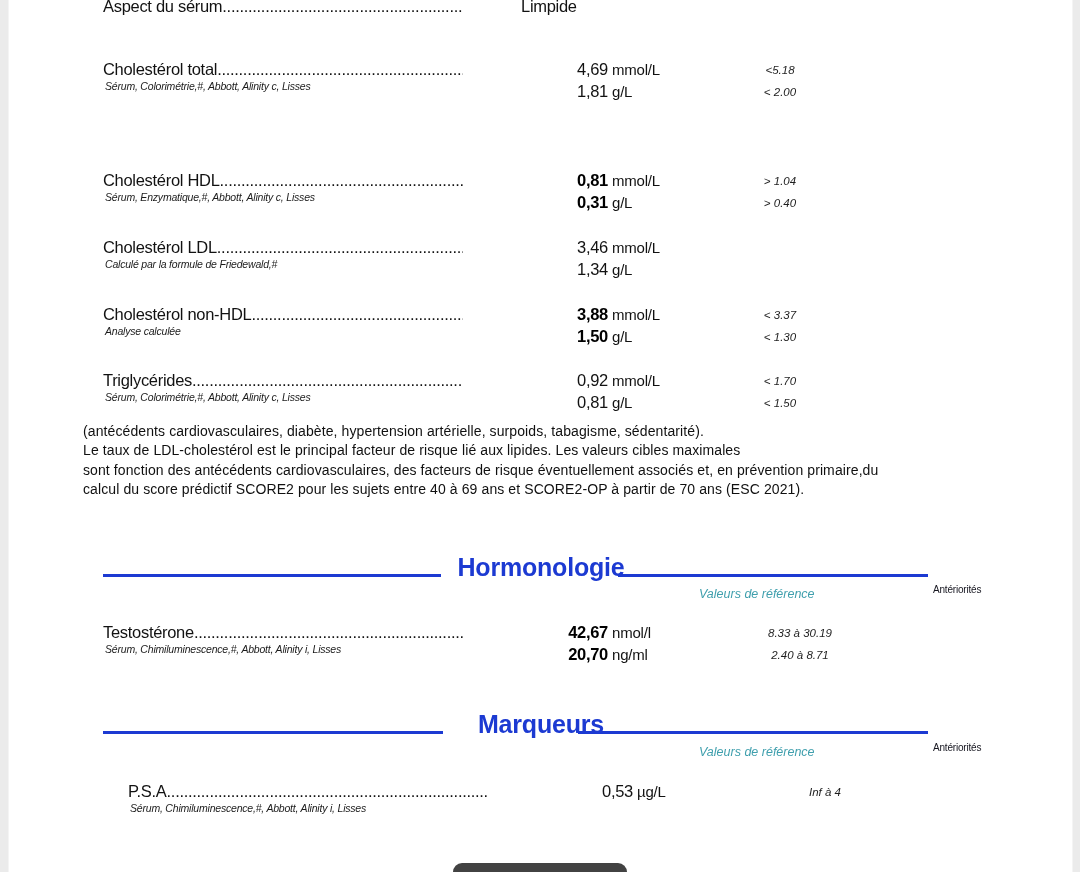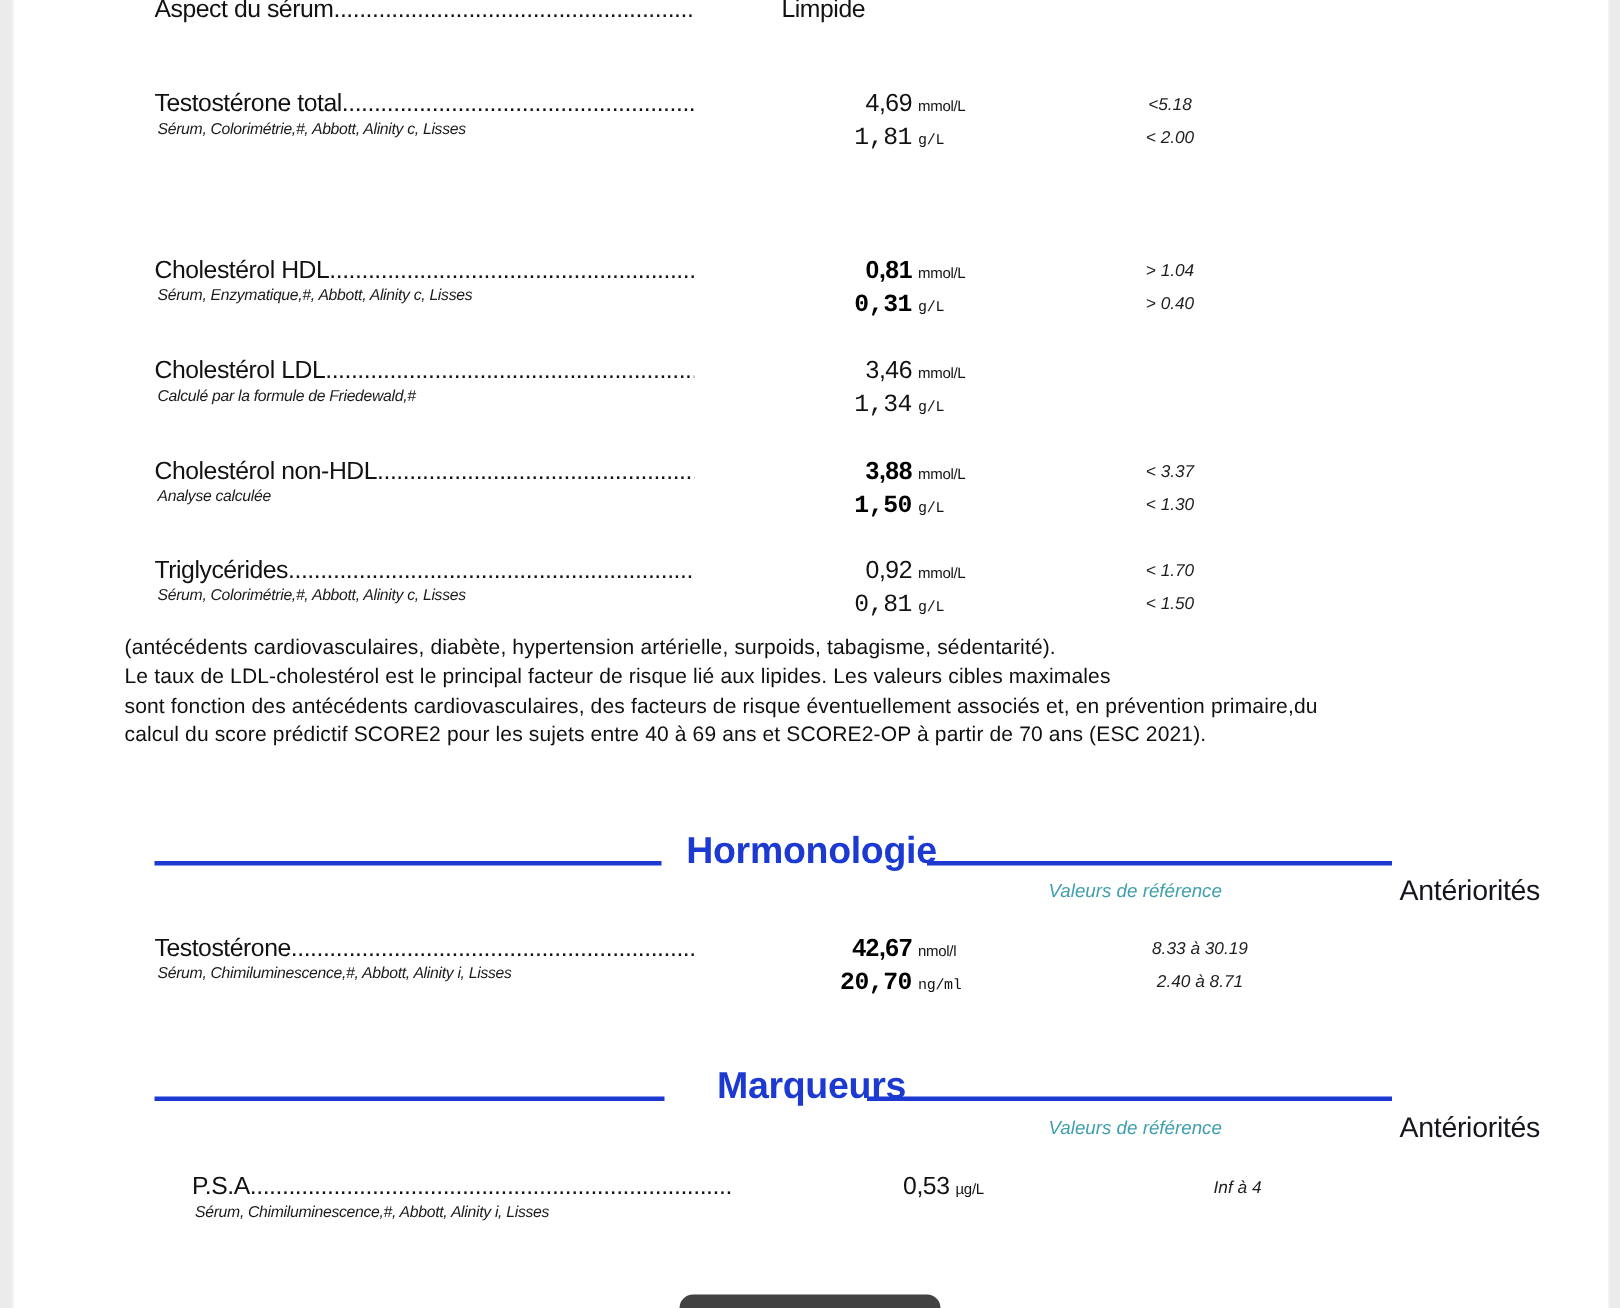--- a/index.html
+++ b/index.html
@@ -18,42 +18,42 @@
 
   
   .test-row{position:absolute;left:0;width:1072px;height:50px;}
   .name-line{position:absolute;left:103px;top:0;width:360px;display:flex;align-items:baseline;
              white-space:nowrap;overflow:hidden;font-size:16.5px;letter-spacing:-0.3px;color:var(--ink);}
   .name-line .leader{flex:1 1 auto;overflow:hidden;}
   .method{position:absolute;left:105px;top:20px;font-size:10.5px;font-style:italic;
           letter-spacing:-0.2px;color:#1b1b1b;white-space:nowrap;}
   .vline{position:absolute;left:520px;white-space:nowrap;font-size:16.5px;color:var(--ink);}
   .vline.l1{top:0;}
-  .vline.l2{top:22px;font-family:Liberation Mono, monospace;}
+  .vline.l2{top:22px;}
   .vline .num{display:inline-block;width:88px;text-align:right;letter-spacing:-0.3px;}
-  .vline .unit{font-size:10px;margin-left:4px;letter-spacing:-0.2px;text-align:center;}
+  .vline .unit{font-size:15px;margin-left:4px;letter-spacing:-0.2px;text-align:center;}
   .vline.bold .num{font-weight:bold;color:#000;}
   .ref{position:absolute;left:700px;width:160px;text-align:center;font-size:11.5px;
        font-style:italic;color:#1e1e1e;white-space:nowrap;}
   .ref.r1{top:4px;}
   .ref.r2{top:26px;}
   .ref.sec{left:720px;}
   .serum-result{position:absolute;left:521px;top:0;font-size:16.5px;letter-spacing:-0.3px;color:var(--ink);white-space:nowrap;}
 
   
   .comment{position:absolute;left:83px;top:422px;width:960px;}
   .comment div{font-size:14px;line-height:19.4px;letter-spacing:0.1px;color:#101010;white-space:nowrap;}
 
   
   .sec-title{position:absolute;left:10px;width:1062px;text-align:center;font-size:25px;
              font-weight:bold;color:var(--accent);letter-spacing:-0.2px;}
   .sec-line{position:absolute;height:3px;background:var(--accent);}
   .ref-header{position:absolute;left:699px;width:130px;font-size:12.5px;
               font-style:italic;color:var(--teal);white-space:nowrap;}
-  .ant-header{position:absolute;left:933px;font-size:19px;letter-spacing:-0.2px;color:#15151f;white-space:nowrap;}
+  .ant-header{position:absolute;left:933px;font-size:10px;letter-spacing:-0.2px;color:#15151f;white-space:nowrap;}
 
   
   .toolbar-pill{position:absolute;left:453px;top:863px;width:174px;height:9px;
                 background:#424242;border-radius:10px 10px 0 0;}
 </style>
 </head>
 <body>
 
 <div class="screen">
 
@@ -63,21 +63,21 @@
   <div class="test-row" style="top:-3px;">
     <div class="name-line">
       <span>Aspect du sérum</span>
       <span class="leader">........................................................................................................</span>
     </div>
     <div class="serum-result">Limpide</div>
   </div>
 
   <div class="test-row" style="top:60px;">
     <div class="name-line">
-      <span>Testostérone total</span>
+      <span>Cholestérol total</span>
       <span class="leader">........................................................................................................</span>
     </div>
     <div class="method">Sérum, Colorimétrie,#, Abbott, Alinity c, Lisses</div>
     <div class="vline l1">
       <span class="num">4,69</span><span class="unit">mmol/L</span>
     </div>
     <div class="vline l2">
       <span class="num">1,81</span><span class="unit">g/L</span>
     </div>
     <div class="ref r1">&lt;5.18</div>

